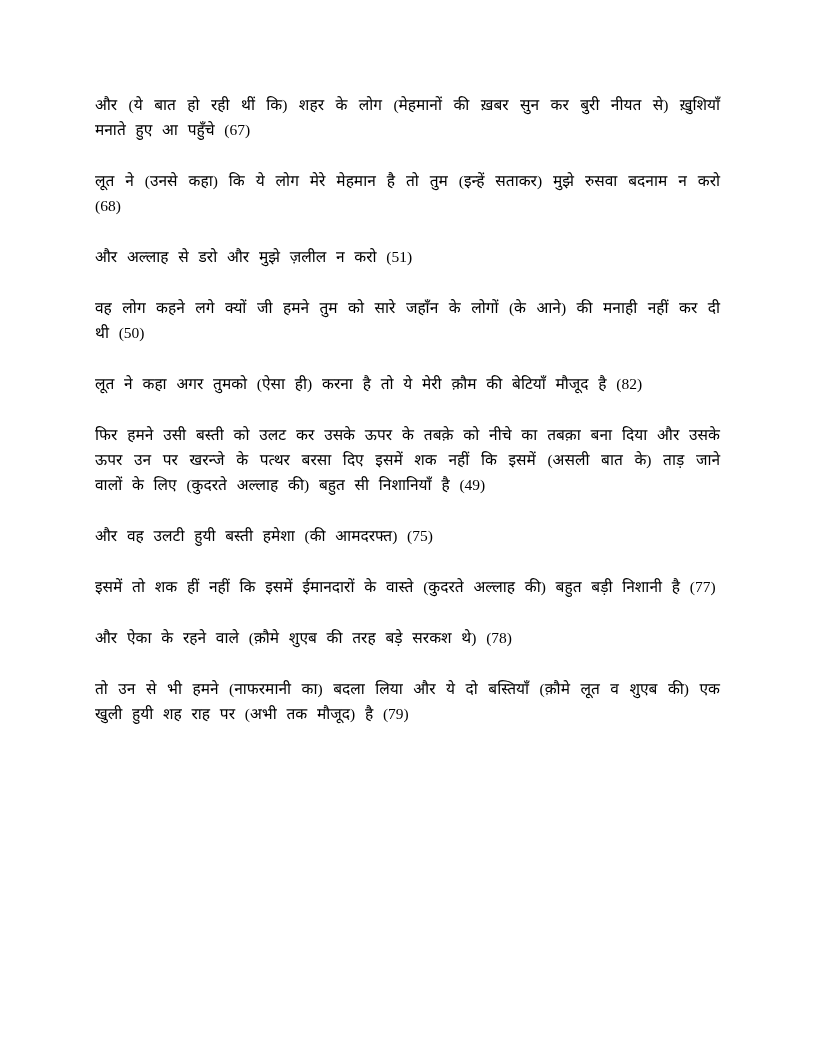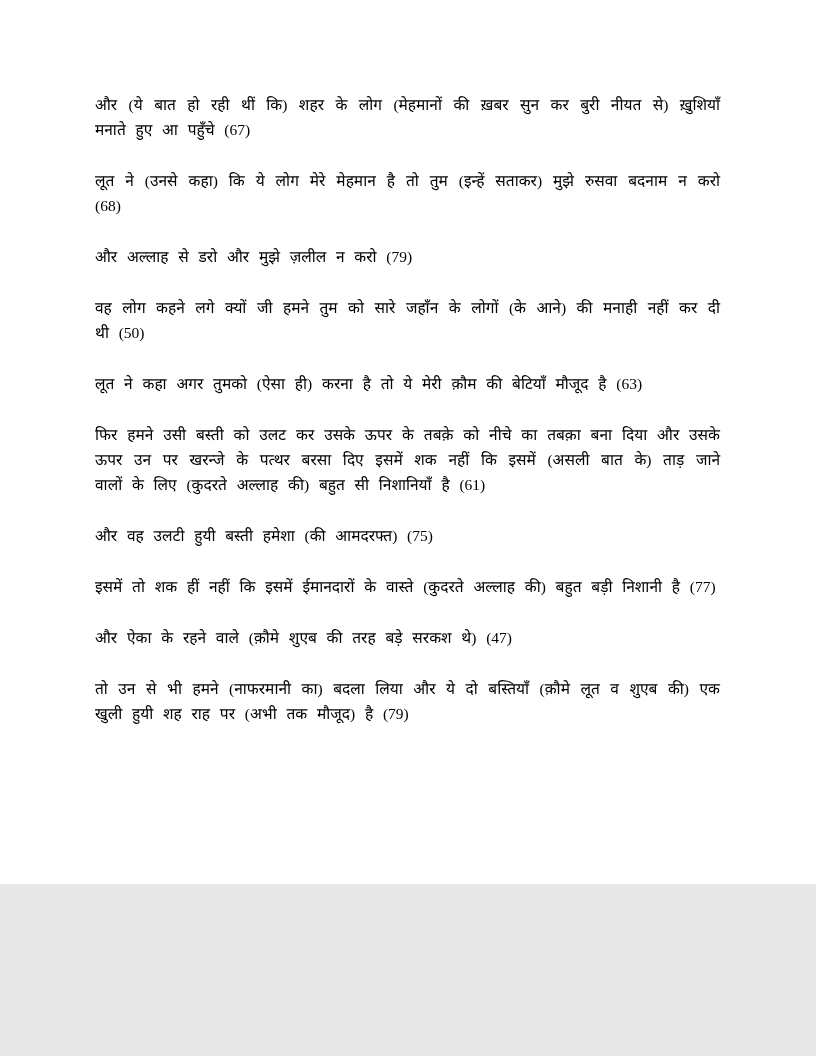--- a/index.html
+++ b/index.html
@@ -4,21 +4,21 @@
 <style>
   html, body {
     margin: 0;
     padding: 0;
     background: #e8e8e8;
     font-family: "Liberation Serif", "DejaVu Serif", serif;
   }
   .page {
     position: relative;
     width: 816px;
-    height: 884px;
+    height: 1056px;
     margin: 0 auto;
     background: #ffffff;
     color: #000000;
     overflow: hidden;
     box-sizing: border-box;
     padding: 92px 96px 0 95px;
   }
   .content {
     width: 625px;
   }
@@ -35,22 +35,22 @@
     margin-bottom: 0;
   }
 </style>
 </head>
 <body>
 
 <div class="page">
   <div class="content">
     <p class="verse">और (ये बात हो रही थीं कि) शहर के लोग (मेहमानों की ख़बर सुन कर बुरी नीयत से) ख़ुशियाँ मनाते हुए आ पहुँचे (67)</p>
     <p class="verse">लूत ने (उनसे कहा) कि ये लोग मेरे मेहमान है तो तुम (इन्हें सताकर) मुझे रुसवा बदनाम न करो (68)</p>
-    <p class="verse">और अल्लाह से डरो और मुझे ज़लील न करो (79)</p>
+    <p class="verse">और अल्लाह से डरो और मुझे ज़लील न करो (51)</p>
     <p class="verse">वह लोग कहने लगे क्यों जी हमने तुम को सारे जहाँन के लोगों (के आने) की मनाही नहीं कर दी थी (50)</p>
-    <p class="verse">लूत ने कहा अगर तुमको (ऐसा ही) करना है तो ये मेरी क़ौम की बेटियाँ मौजूद है (63)</p>
-    <p class="verse">फिर हमने उसी बस्ती को उलट कर उसके ऊपर के तबक़े को नीचे का तबक़ा बना दिया और उसके ऊपर उन पर खरन्जे के पत्थर बरसा दिए इसमें शक नहीं कि इसमें (असली बात के) ताड़ जाने वालों के लिए (कुदरते अल्लाह की) बहुत सी निशानियाँ है (61)</p>
+    <p class="verse">लूत ने कहा अगर तुमको (ऐसा ही) करना है तो ये मेरी क़ौम की बेटियाँ मौजूद है (82)</p>
+    <p class="verse">फिर हमने उसी बस्ती को उलट कर उसके ऊपर के तबक़े को नीचे का तबक़ा बना दिया और उसके ऊपर उन पर खरन्जे के पत्थर बरसा दिए इसमें शक नहीं कि इसमें (असली बात के) ताड़ जाने वालों के लिए (कुदरते अल्लाह की) बहुत सी निशानियाँ है (49)</p>
     <p class="verse">और वह उलटी हुयी बस्ती हमेशा (की आमदरफ्त) (75)</p>
     <p class="verse">इसमें तो शक हीं नहीं कि इसमें ईमानदारों के वास्ते (कुदरते अल्लाह की) बहुत बड़ी निशानी है (77)</p>
-    <p class="verse">और ऐका के रहने वाले (क़ौमे शुएब की तरह बड़े सरकश थे) (47)</p>
+    <p class="verse">और ऐका के रहने वाले (क़ौमे शुएब की तरह बड़े सरकश थे) (78)</p>
     <p class="verse">तो उन से भी हमने (नाफरमानी का) बदला लिया और ये दो बस्तियाँ (क़ौमे लूत व शुएब की) एक खुली हुयी शह राह पर (अभी तक मौजूद) है (79)</p>
   </div>
 </div>
 
 </body></html>

